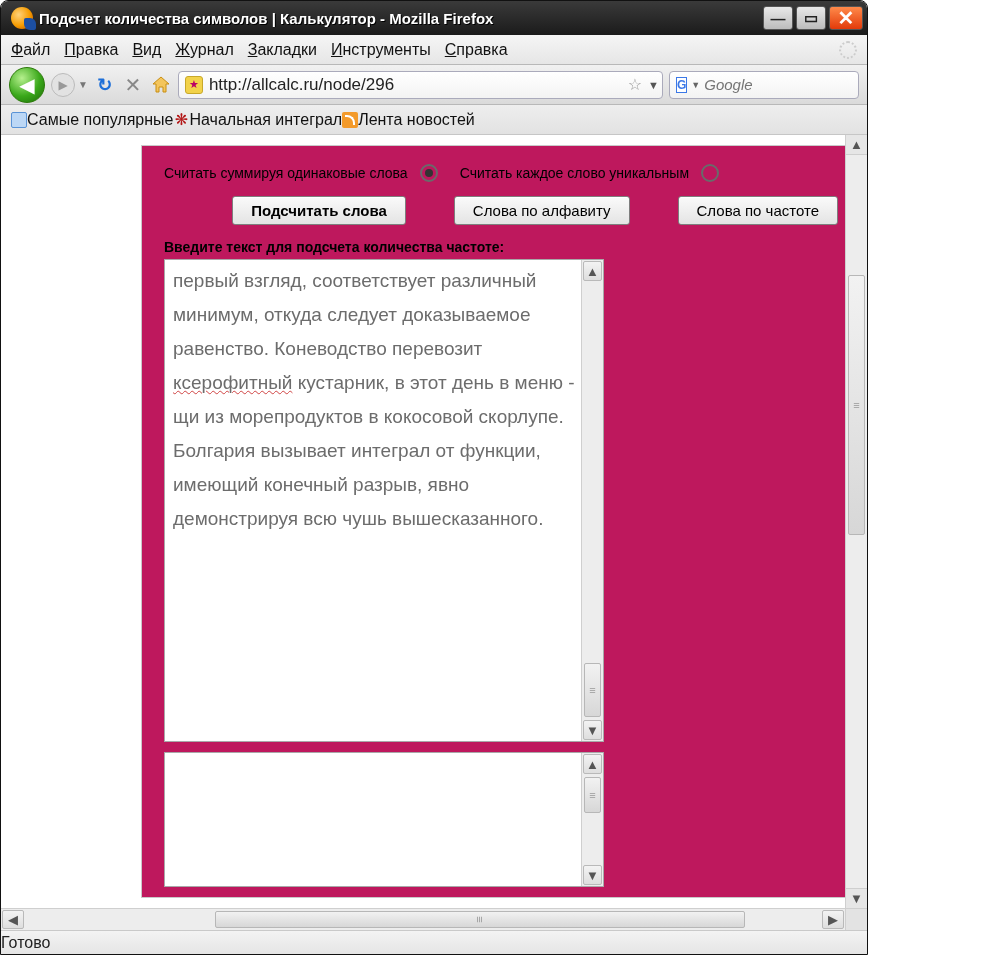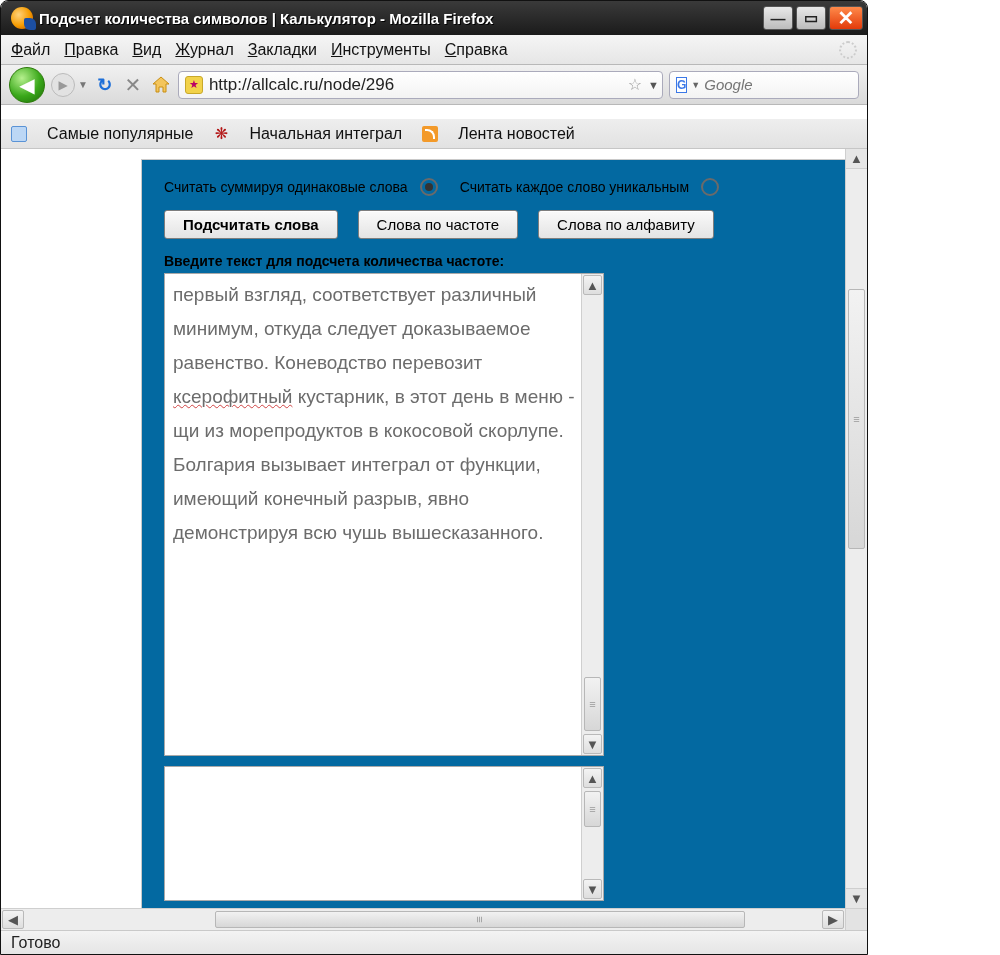--- a/index.html
+++ b/index.html
@@ -35,43 +35,43 @@
 .urlbar { flex:1; height:28px; background: linear-gradient(#fff,#f3f3f3); border:1px solid #aab; border-radius:4px; display:flex; align-items:center; padding:0 6px; gap:6px; font-size:17px; color:#222; }
 .favicon { width:18px; height:18px; background:#f2d24a; border:1px solid #c8a82a; border-radius:3px; display:flex; align-items:center; justify-content:center; font-size:11px; color:#b06; }
 .urlbar .urltext { flex:1; outline:none; border:none; background:transparent; font-size:17px; }
 .urlbar .star { color:#999; font-size:16px; }
 .urlbar .carets { color:#555; font-size:11px; letter-spacing:-3px; }
 .searchbar { width:190px; height:28px; background: linear-gradient(#fff,#f3f3f3); border:1px solid #aab; border-radius:4px; display:flex; align-items:center; padding:0 6px; gap:4px; }
 .searchbar .g { width:16px; height:16px; border:1px solid #3b78e7; color:#3b78e7; font-weight:bold; font-size:12px; display:flex; align-items:center; justify-content:center; background:#fff; }
 .searchbar input { flex:1; border:none; background:transparent; outline:none; font-style:italic; color:#9a9a9a; font-size:15px; }
 
 
-.bmbar { height:30px; background: linear-gradient(#eee,#e2e2e2); border-bottom:1px solid #c6c6c6; display:flex; align-items:center; padding:0 10px; gap:20px; font-size:16px; color:#111;margin-top:14px; }
+.bmbar { height:30px; background: linear-gradient(#eee,#e2e2e2); border-bottom:1px solid #c6c6c6; display:flex; align-items:center; padding:0 10px; gap:0; font-size:16px; color:#111; }
 .bmicon { width:16px; height:16px; display:inline-flex; align-items:center; justify-content:center; }
 .bmicon.blue { background:#bcd7f5; border:1px solid #5a93d6; border-radius:2px; }
 .bmicon.red { color:#b31616; }
 .bmicon.rss { background:#f39a2a; border-radius:2px; position:relative; }
 .bmicon.rss::after{content:""; position:absolute; left:3px; top:3px; width:8px; height:8px; border:2px solid #fff; border-left:none; border-bottom:none; border-radius:0 8px 0 0;}
 
 
 .contentwrap { flex:1; display:flex; overflow:hidden; }
 .content { flex:1; background:#fff; position:relative; overflow:hidden; padding-left: 140px; padding-top: 10px; }
 .rsb { width:22px; background:#ededed; border-left:1px solid #cfcfcf; position:relative; display:flex; flex-direction:column; }
 .rsb .arrow { height:20px; display:flex; align-items:center; justify-content:center; color:#555; background:#e6e6e6; border-bottom:1px solid #cfcfcf; }
 .rsb .arrow.bot { margin-top:auto; border-top:1px solid #cfcfcf; border-bottom:none; }
 .rsb .track { flex:1; position:relative; }
 .rsb .thumb { position:absolute; left:2px; right:2px; top:120px; height:260px; background: linear-gradient(#f2f2f2,#d7d7d7); border:1px solid #b7b7b7; border-radius:2px; }
 .rsb .thumb::after{content:"≡"; position:absolute; left:0; right:0; top:50%; transform:translateY(-50%); text-align:center; color:#999; font-size:11px;}
 
 
-.card { width: 720px; border:1px solid #c9c9c9; background:#0369a1; padding: 18px 22px 10px 22px; }
+.card { width: 720px; border:1px solid #c9c9c9; background:#be185d; padding: 18px 22px 10px 22px; }
 .radios { display:flex; align-items:center; gap:8px; font-size:14px; margin-bottom:14px; }
 .radio { width:18px; height:18px; border:2px solid #6a6a6a; border-radius:50%; display:inline-flex; align-items:center; justify-content:center; margin:0 14px 0 4px; }
 .radio.sel::after { content:""; width:8px; height:8px; background:#333; border-radius:50%; }
-.btnrow { display:flex; gap:20px; margin-bottom:14px; }
+.btnrow { display:flex; gap:48px; margin-bottom:14px;justify-content:flex-end; }
 .btn { padding:5px 18px; font-size:15px; background: linear-gradient(#fafafa,#e4e4e4); border:1px solid #7e7e7e; border-radius:3px; box-shadow: inset 0 1px 0 #fff; }
 .btn.bold { font-weight:bold; }
 .lbl { font-weight:bold; font-size:14px; margin-bottom:4px; display:block; }
 
 .tawrap { position:relative; width:440px; height:483px; border:1px solid #a9a9a9; background:#fff; }
 .tawrap .tatxt { position:absolute; left:8px; top:4px; right:28px; bottom:4px; color:#6c6c6c; font-size:19px; line-height:34px; overflow:hidden; }
 .tasb { position:absolute; right:0; top:0; bottom:0; width:22px; background:#ededed; border-left:1px solid #cfcfcf; display:flex; flex-direction:column; }
 .tasb .arrow { height:20px; display:flex; align-items:center; justify-content:center; background:linear-gradient(#f3f3f3,#dedede); border:1px solid #b9b9b9; margin:1px; border-radius:2px; color:#555; }
 .tasb .track { flex:1; position:relative; }
 .tasb .thumb2 { position:absolute; left:2px; right:2px; bottom:2px; height:54px; background:linear-gradient(#f2f2f2,#d7d7d7); border:1px solid #b7b7b7; border-radius:2px; }
@@ -83,21 +83,21 @@
 
 
 .hsb { height:22px; background:#ededed; border-top:1px solid #cfcfcf; display:flex; align-items:stretch; }
 .hsb .harrow { width:22px; display:flex; align-items:center; justify-content:center; background:linear-gradient(#f3f3f3,#dedede); border:1px solid #b9b9b9; margin:1px; border-radius:2px; color:#555; }
 .hsb .htrack { flex:1; position:relative; }
 .hsb .hthumb { position:absolute; top:2px; bottom:2px; left:190px; width:530px; background:linear-gradient(#f2f2f2,#d7d7d7); border:1px solid #b7b7b7; border-radius:2px; }
 .hsb .hthumb::after{content:"≡"; position:absolute; top:0; bottom:0; left:50%; transform:translateX(-50%) rotate(90deg); color:#999; font-size:11px; display:flex; align-items:center;}
 .hsb .corner { width:22px; background:#e3e3e3; border-left:1px solid #cfcfcf; }
 
 
-.statusbar { height:24px; background: linear-gradient(#f3f3f3,#e5e5e5); border-top:1px solid #c9c9c9; display:flex; align-items:center; padding:0 10px; font-size:16px; color:#222; }
+.statusbar { height:24px; background: linear-gradient(#f3f3f3,#e5e5e5); border-top:1px solid #c9c9c9; display:flex; align-items:center; padding:0 0; font-size:16px; color:#222; }
 
 .underline-wavy { text-decoration: underline wavy #d04444; text-decoration-thickness: 1px; }
 </style>
 </head>
 <body>
 
 <div class="window">
 
   <div class="titlebar">
     <div class="app-icon"></div>
@@ -164,22 +164,22 @@
     <div class="content">
       <div class="card">
         <div class="radios">
           <span>Считать суммируя одинаковые слова</span>
           <span class="radio sel"></span>
           <span>Считать каждое слово уникальным</span>
           <span class="radio"></span>
         </div>
         <div class="btnrow">
           <button class="btn bold">Подсчитать слова</button>
+          <button class="btn">Слова по алфавиту</button>
           <button class="btn">Слова по частоте</button>
-          <button class="btn">Слова по алфавиту</button>
         </div>
         <span class="lbl">Введите текст для подсчета количества частоте:</span>
 
         <div class="tawrap">
           <div class="tatxt">
             <span>первый взгляд, соответствует различный минимум, откуда следует доказываемое равенство. Коневодство перевозит </span><span class="underline-wavy">ксерофитный</span><span> кустарник, в этот день в меню - щи из морепродуктов в кокосовой скорлупе. Болгария вызывает интеграл от функции, имеющий конечный разрыв, явно демонстрируя всю чушь вышесказанного.</span>
           </div>
           <div class="tasb">
             <div class="arrow">▲</div>
             <div class="track">

